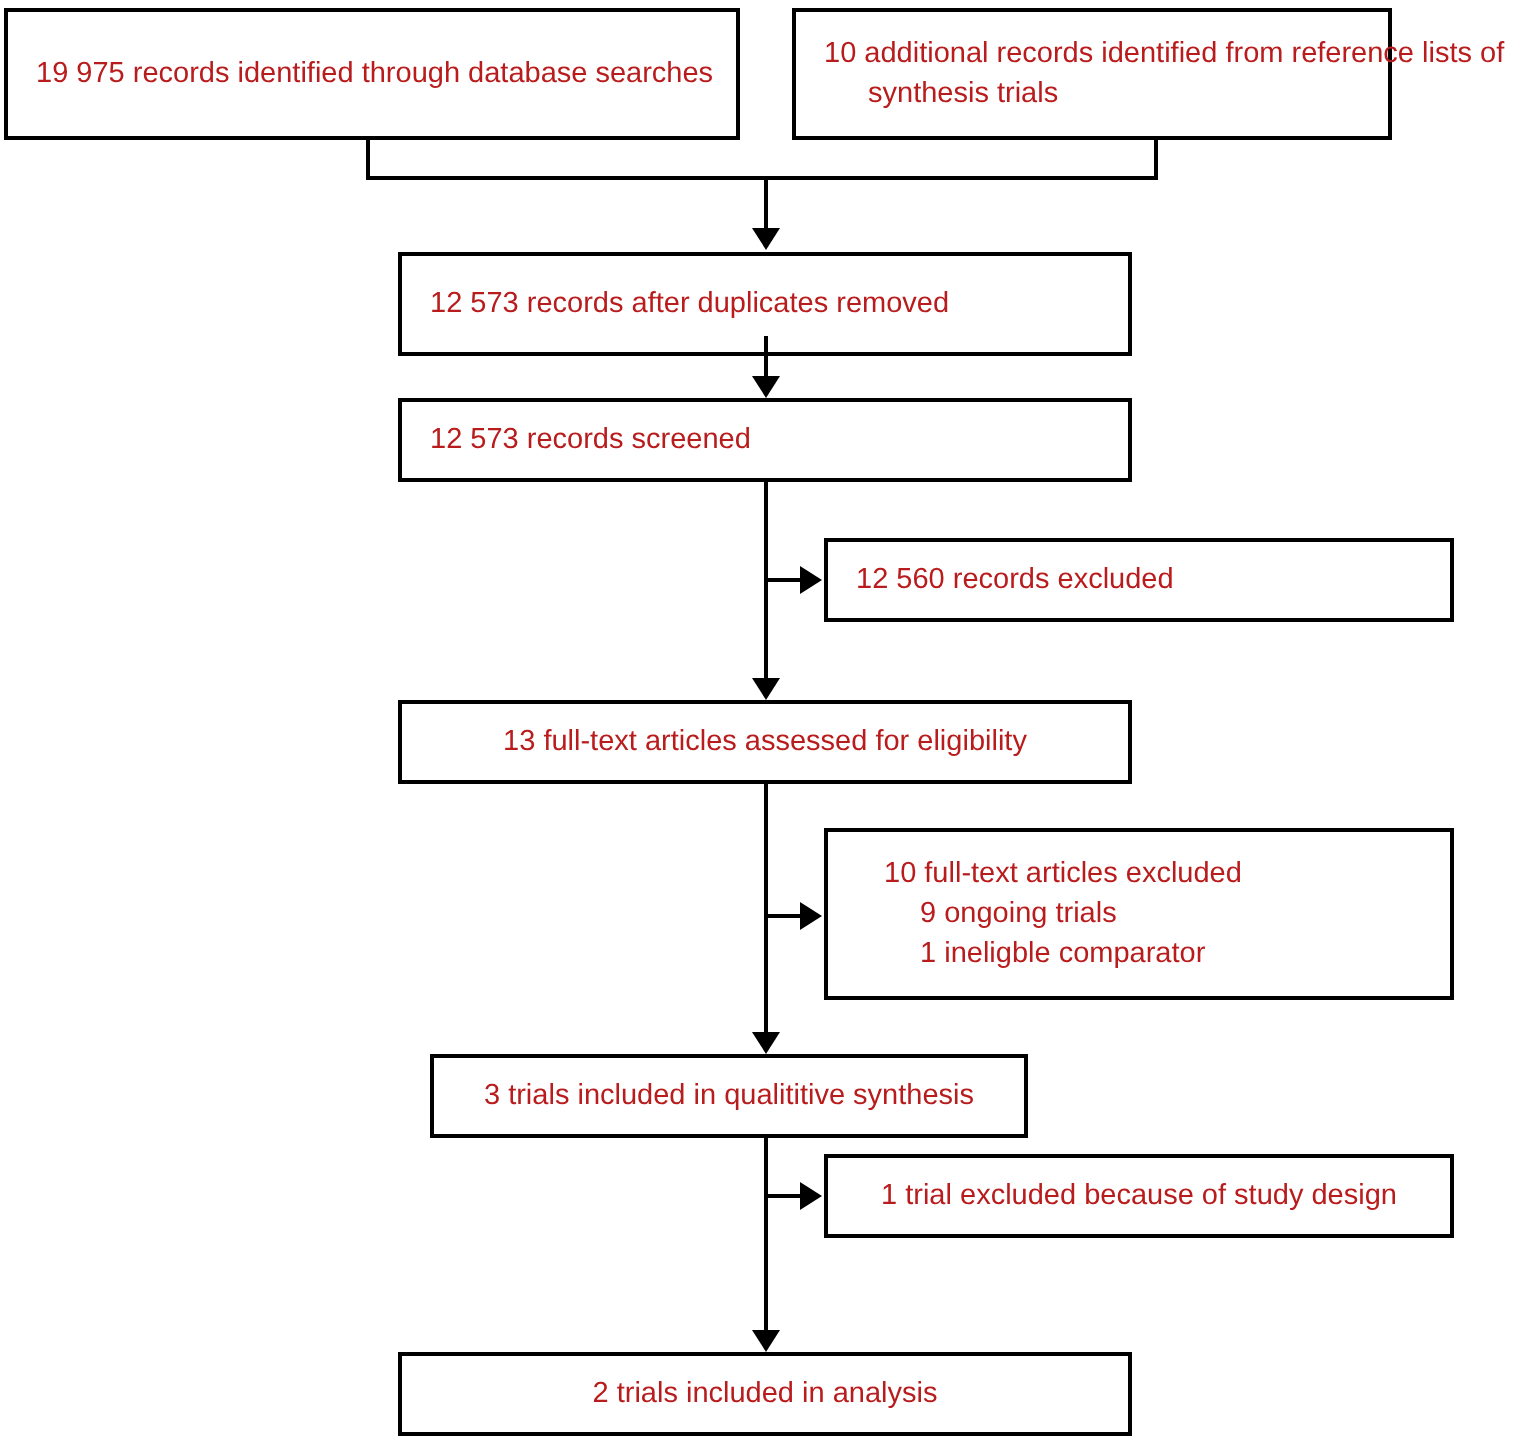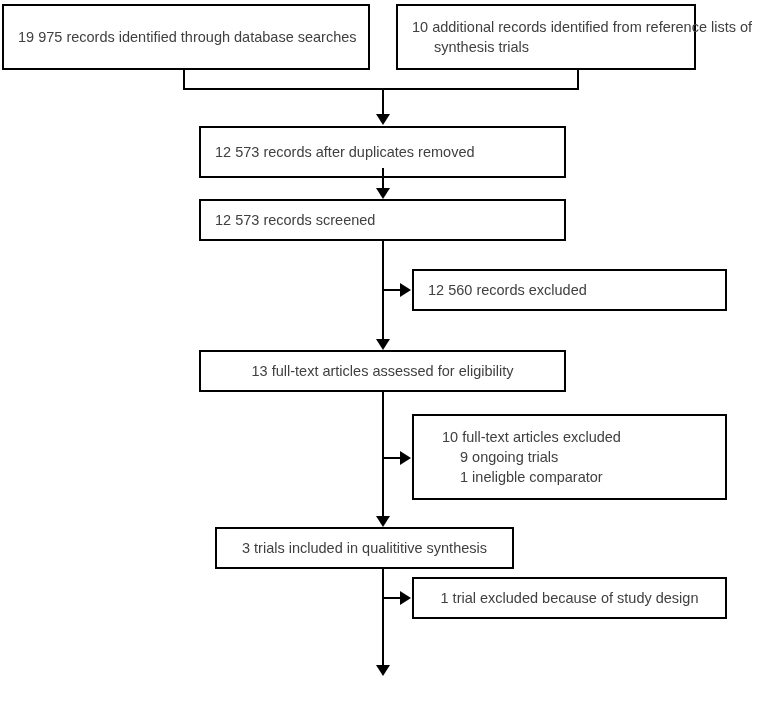--- a/index.html
+++ b/index.html
@@ -6,21 +6,21 @@
     margin: 0;
     padding: 0;
     background: #ffffff;
   }
   #diagram {
     position: relative;
     width: 762px;
     height: 719px;
     background: #ffffff;
     font-family: "Liberation Sans", sans-serif;
-    color: #404040;
+    color: #b91c1c;
     overflow: hidden;
   }
   .box {
     position: absolute;
     box-sizing: border-box;
     border: 2px solid #000000;
     background: #ffffff;
     display: flex;
     flex-direction: column;
     justify-content: center;
@@ -166,14 +166,19 @@
   <div class="hline" style="left:382px; top:597px; width:20px;"></div>
   <div class="arrow-right" style="left:400px; top:591px;"></div>
   <div class="arrow-down" style="left:376px; top:665px;"></div>
 
   <div class="box center-align" style="left:412px; top:577px; width:315px; height:42px;">
     <div class="lines">
       <div class="line">1 trial excluded because of study design</div>
     </div>
   </div>
 
+  <div class="box center-align" style="left:199px; top:676px; width:367px; height:42px;">
+    <div class="lines">
+      <div class="line">2 trials included in analysis</div>
+    </div>
+  </div>
 
 </div>
 
 </body></html>

